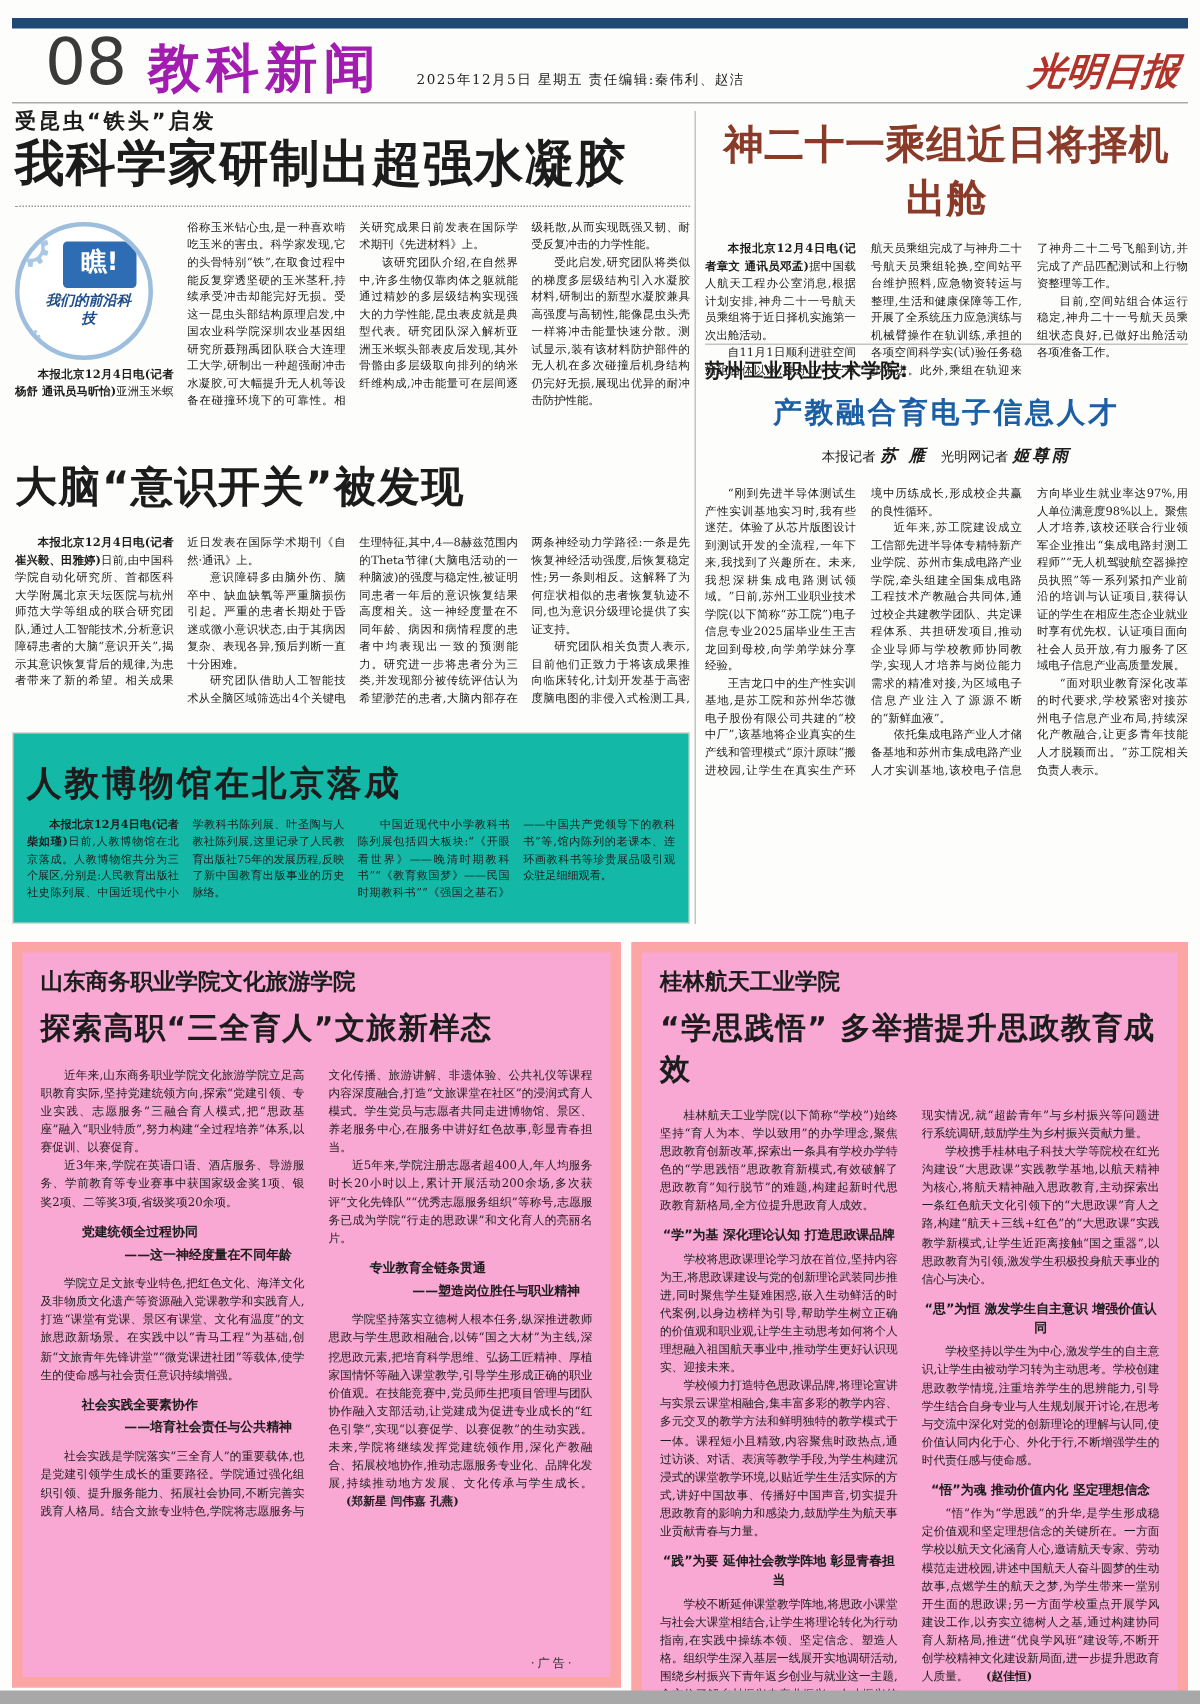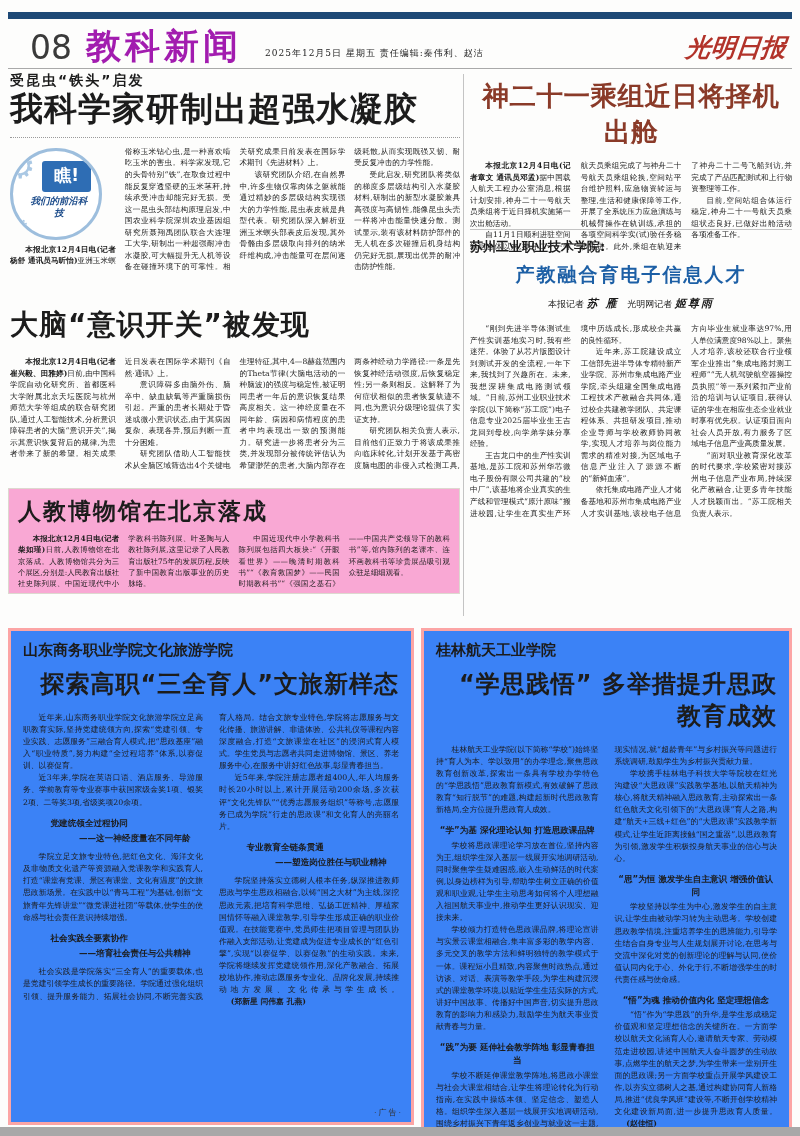--- a/index.html
+++ b/index.html
@@ -4,21 +4,21 @@
 <style>
   * { margin:0; padding:0; box-sizing:border-box; }
   html,body { background:#e8e8e6; }
   .page { position:relative; width:800px; height:1136px; background:#fdfdfc; margin:0 auto;
           font-family:"DejaVu Serif","Liberation Serif",serif; color:#1c1c1c; overflow:hidden; }
   .abs { position:absolute; }
 
   
   .topbar { left:8px; right:8px; top:12px; height:7px; background:#1e4976; }
   .mast { left:8px; right:8px; top:24px; height:40px; display:flex; align-items:flex-end; }
-  .pagenum { font-family:"DejaVu Sans","Liberation Sans",sans-serif; font-size:33px; color:#3a3a3a; margin-left:22px; line-height:1; }
+  .pagenum { font-family:"DejaVu Sans","Liberation Sans",sans-serif; font-size:43px; color:#3a3a3a; margin-left:22px; line-height:1; }
   .secname { font-family:"DejaVu Sans","Liberation Sans",sans-serif; font-weight:bold; font-size:35px; color:#a21caf; letter-spacing:4px; margin-left:14px; line-height:1; }
   .dateline { font-size:9px; color:#222; margin-left:23px; margin-bottom:4px; letter-spacing:1px; }
   .papername { margin-left:auto; margin-right:6px; font-size:25px; font-weight:bold; font-style:italic; color:#b2332a; font-family:"DejaVu Serif",serif; transform:skewX(-6deg); }
   .mastrule { left:8px; right:8px; top:68px; border-top:1px solid #a9a9a9; }
 
   
   .body-text { font-size:7.6px; line-height:1.52; text-align:justify; overflow:hidden; }
   .body-text p { text-indent:2em; margin:0; }
   .body-text b { font-weight:bold; }
   .cols3 { column-count:3; column-gap:10px; }
@@ -56,30 +56,30 @@
   .suzhou .byline { font-size:9px; text-align:center; margin-bottom:12px; }
   .suzhou .byline .nm { font-size:11px; font-weight:bold; font-style:italic; letter-spacing:2px; }
   .suzhou .body-text { height:286px; }
 
   
   .brain { left:10px; top:306px; width:450px; }
   .brain .headline { font-family:"DejaVu Sans",sans-serif; font-weight:bold; font-size:28px; letter-spacing:1px; margin-bottom:12px; }
   .brain .body-text { height:126px; }
 
   
-  .museum { left:8px; top:488px; width:452px; height:106px; background:#f9a8d4; border:1px solid #ddd8cf; padding:7px 9px; }
+  .museum { left:8px; top:488px; width:452px; height:128px; background:#14b8a6; border:1px solid #ddd8cf; padding:18px 9px; }
   .museum .headline { font-family:"DejaVu Sans",sans-serif; font-weight:bold; font-size:23px; letter-spacing:2px; margin-bottom:6px; }
   .museum .body-text { height:82px; font-size:7.4px; }
 
   
-  .adbox { border:3px solid #fca5a5; background:#3b82f6; padding:10px 12px 16px; }
+  .adbox { border:7px solid #fca5a5; background:#f9a8d4; padding:10px 12px 16px; }
   .adbox .kicker { font-family:"DejaVu Sans",sans-serif; font-weight:bold; font-size:15px; margin-bottom:8px; }
-  .adbox .headline { font-family:"DejaVu Sans",sans-serif; font-weight:bold; font-size:24px; letter-spacing:1px; text-align:right; margin-bottom:12px; }
+  .adbox .headline { font-family:"DejaVu Sans",sans-serif; font-weight:bold; font-size:20px; letter-spacing:1px; text-align:left; margin-bottom:12px; }
   .adbox .body-text { font-size:7.8px; line-height:1.55; }
-  .adbox .admark { position:absolute; right:8px; bottom:4px; font-size:8px; letter-spacing:2px; color:#333;text-align:right; }
+  .adbox .admark { position:absolute; right:24px; bottom:4px; font-size:8px; letter-spacing:2px; color:#333;text-align:right; }
   .ad-left { left:8px; top:628px; width:406px; height:497px; }
   .ad-left .body-text { height:420px; }
   .ad-right { left:421px; top:628px; width:371px; height:604px; }
   .ad-right .body-text { height:418px; }
   .ad-right h4.subhead { text-align:center; padding-left:0; }
 
   .bottomstrip { left:0; right:0; bottom:0; height:9px; background:#a8a8a8; }
 </style>
 </head>
 <body>
@@ -178,21 +178,21 @@
       </div>
     <div class="admark">·广告·</div>
   </div>
 
   <div class="abs adbox ad-right">
     <div class="kicker">桂林航天工业学院</div>
     <div class="headline">“学思践悟” 多举措提升思政教育成效</div>
     <div class="body-text cols2">
         <p>桂林航天工业学院(以下简称“学校”)始终坚持“育人为本、学以致用”的办学理念,聚焦思政教育创新改革,探索出一条具有学校办学特色的“学思践悟”思政教育新模式,有效破解了思政教育“知行脱节”的难题,构建起新时代思政教育新格局,全方位提升思政育人成效。</p>
         <h4 class="subhead">“学”为基 深化理论认知 打造思政课品牌</h4>
-        <p>学校将思政课理论学习放在首位,坚持内容为王,组织学生深入基层一线展开实地调研活动,同时聚焦学生疑难困惑,嵌入生动鲜活的时代案例,以身边榜样为引导,帮助学生树立正确的价值观和职业观,让学生主动思考如何将个人理想融入祖国航天事业中,推动学生更好认识现实、迎接未来。</p>
+        <p>学校将思政课理论学习放在首位,坚持内容为王,将思政课建设与党的创新理论武装同步推进,同时聚焦学生疑难困惑,嵌入生动鲜活的时代案例,以身边榜样为引导,帮助学生树立正确的价值观和职业观,让学生主动思考如何将个人理想融入祖国航天事业中,推动学生更好认识现实、迎接未来。</p>
         <p>学校倾力打造特色思政课品牌,将理论宣讲与实景云课堂相融合,集丰富多彩的教学内容、多元交叉的教学方法和鲜明独特的教学模式于一体。课程短小且精致,内容聚焦时政热点,通过访谈、对话、表演等教学手段,为学生构建沉浸式的课堂教学环境,以贴近学生生活实际的方式,讲好中国故事、传播好中国声音,切实提升思政教育的影响力和感染力,鼓励学生为航天事业贡献青春与力量。</p>
         <h4 class="subhead">“践”为要 延伸社会教学阵地 彰显青春担当</h4>
         <p>学校不断延伸课堂教学阵地,将思政小课堂与社会大课堂相结合,让学生将理论转化为行动指南,在实践中操练本领、坚定信念、塑造人格。组织学生深入基层一线展开实地调研活动,围绕乡村振兴下青年返乡创业与就业这一主题,全方位了解乡村振兴中产业振兴、人才振兴的现实情况,就“超龄青年”与乡村振兴等问题进行系统调研,鼓励学生为乡村振兴贡献力量。</p>
         <p>学校携手桂林电子科技大学等院校在红光沟建设“大思政课”实践教学基地,以航天精神为核心,将航天精神融入思政教育,主动探索出一条红色航天文化引领下的“大思政课”育人之路,构建“航天+三线+红色”的“大思政课”实践教学新模式,让学生近距离接触“国之重器”,以思政教育为引领,激发学生积极投身航天事业的信心与决心。</p>
         <h4 class="subhead">“思”为恒 激发学生自主意识 增强价值认同</h4>
         <p>学校坚持以学生为中心,激发学生的自主意识,让学生由被动学习转为主动思考。学校创建思政教学情境,注重培养学生的思辨能力,引导学生结合自身专业与人生规划展开讨论,在思考与交流中深化对党的创新理论的理解与认同,使价值认同内化于心、外化于行,不断增强学生的时代责任感与使命感。</p>
         <h4 class="subhead">“悟”为魂 推动价值内化 坚定理想信念</h4>
         <p>“悟”作为“学思践”的升华,是学生形成稳定价值观和坚定理想信念的关键所在。一方面学校以航天文化涵育人心,邀请航天专家、劳动模范走进校园,讲述中国航天人奋斗圆梦的生动故事,点燃学生的航天之梦,为学生带来一堂别开生面的思政课;另一方面学校重点开展学风建设工作,以夯实立德树人之基,通过构建协同育人新格局,推进“优良学风班”建设等,不断开创学校精神文化建设新局面,进一步提升思政育人质量。<span class="credit">(赵佳恒)</span></p>
       </div>
     <div class="admark">·广告·</div>

